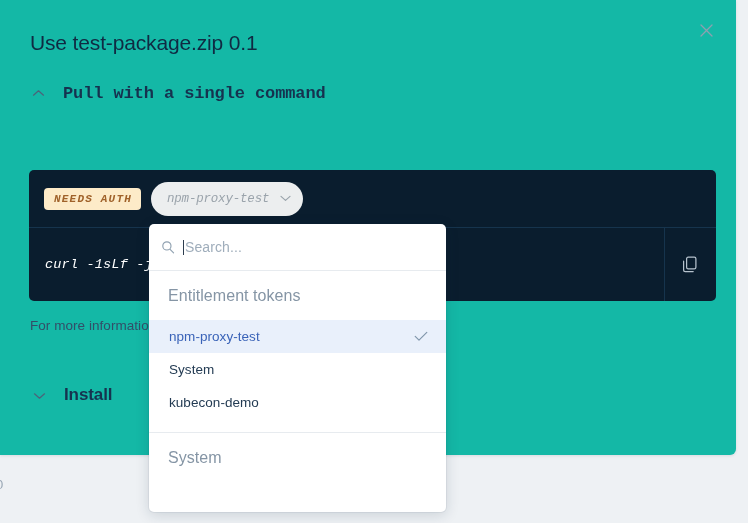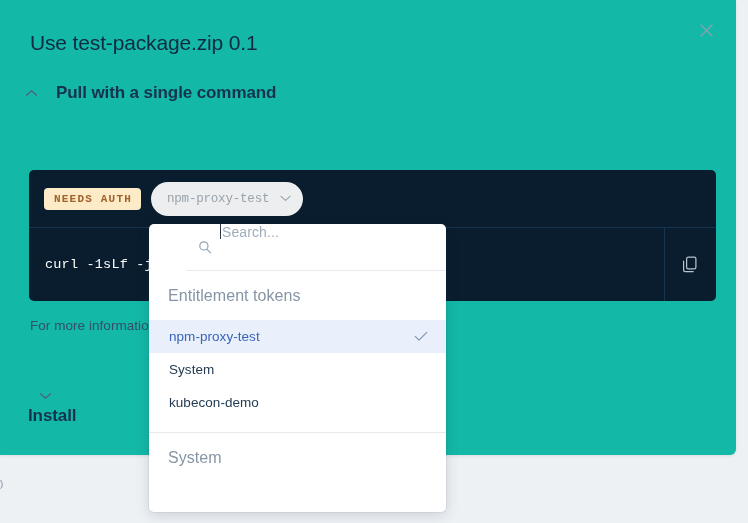--- a/index.html
+++ b/index.html
@@ -83,42 +83,43 @@
     justify-content: center;
     margin-right: 14px;
     flex: none;
   }
   .section-head .sec-title {
     font-size: 17px;
     color: #16324f;
     font-weight: 700;
     letter-spacing: -0.1px;
   }
-  #sec-pull { left: 20px; top: 82px; }
-  #sec-install { left: 28px; top: 384px; flex-direction: column; }
+  #sec-pull { left: 27px; top: 82px; font-family: Liberation Mono, monospace; }
+  #sec-install { left: 28px; top: 384px; }
 
   .hint-text {
     position: absolute;
     left: 30px;
     top: 131px;
     font-size: 13.5px;
     color: #334e68;
     letter-spacing: 0.05px;
   }
 
   
   .cmd-block {
     position: absolute;
     left: 29px;
     top: 170px;
     width: 687px;
     height: 131px;
     background: #0a1d2e;
     border-radius: 5px;
     overflow: hidden;
+    font-style: italic;
   }
 
   .cmd-toolbar {
     position: absolute;
     left: 0; top: 0;
     width: 100%;
     height: 57px;
     display: flex;
     align-items: center;
     padding-left: 15px;
@@ -221,24 +222,24 @@
     box-shadow: 0 3px 14px rgba(16, 42, 67, 0.16), 0 0 0 1px rgba(16, 42, 67, 0.05);
     overflow: hidden;
     display: flex;
     flex-direction: column;
   }
 
   .dd-search {
     height: 47px;
     flex: none;
     display: flex;
+    align-items: center;
     padding: 0 14px 0 12px;
     border-bottom: 1px solid #e7ebef;
     box-sizing: border-box;
-    margin-left: 37px;
   }
   .dd-search .mag { flex: none; display: flex; align-items: center; margin-right: 8px; }
   .dd-caret {
     width: 1px;
     height: 15px;
     background: #2d3d4f;
     margin-right: 1px;
     flex: none;
   }
   .dd-search .ph {

